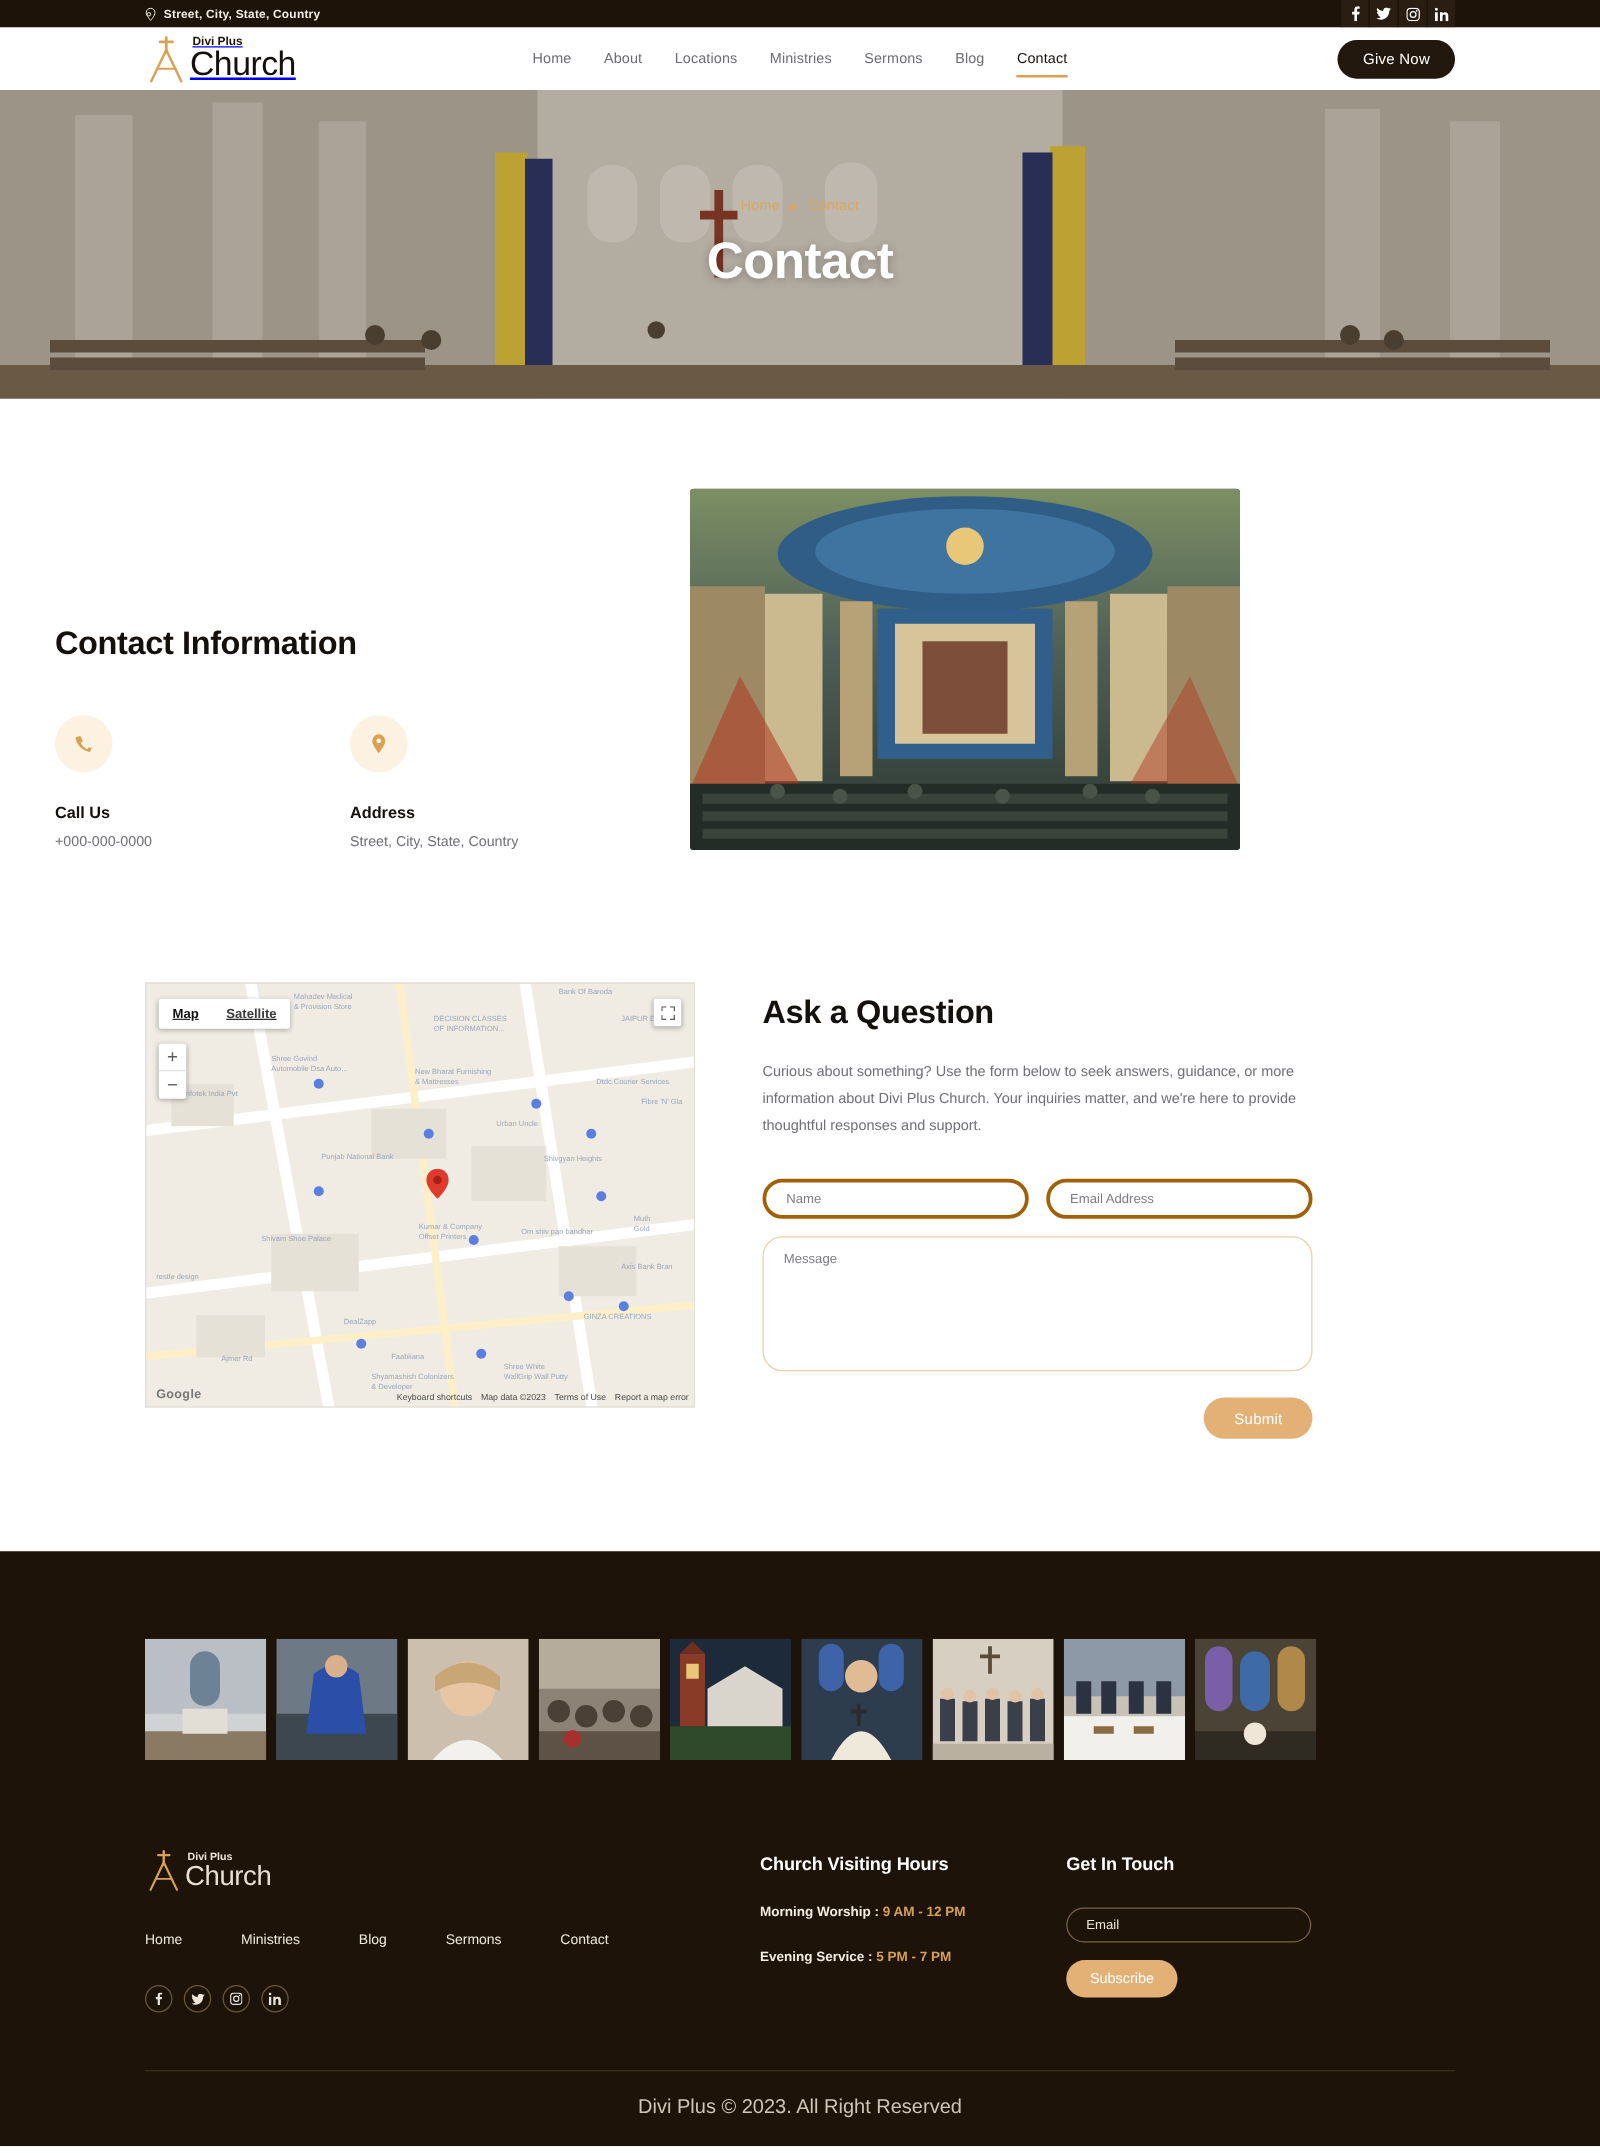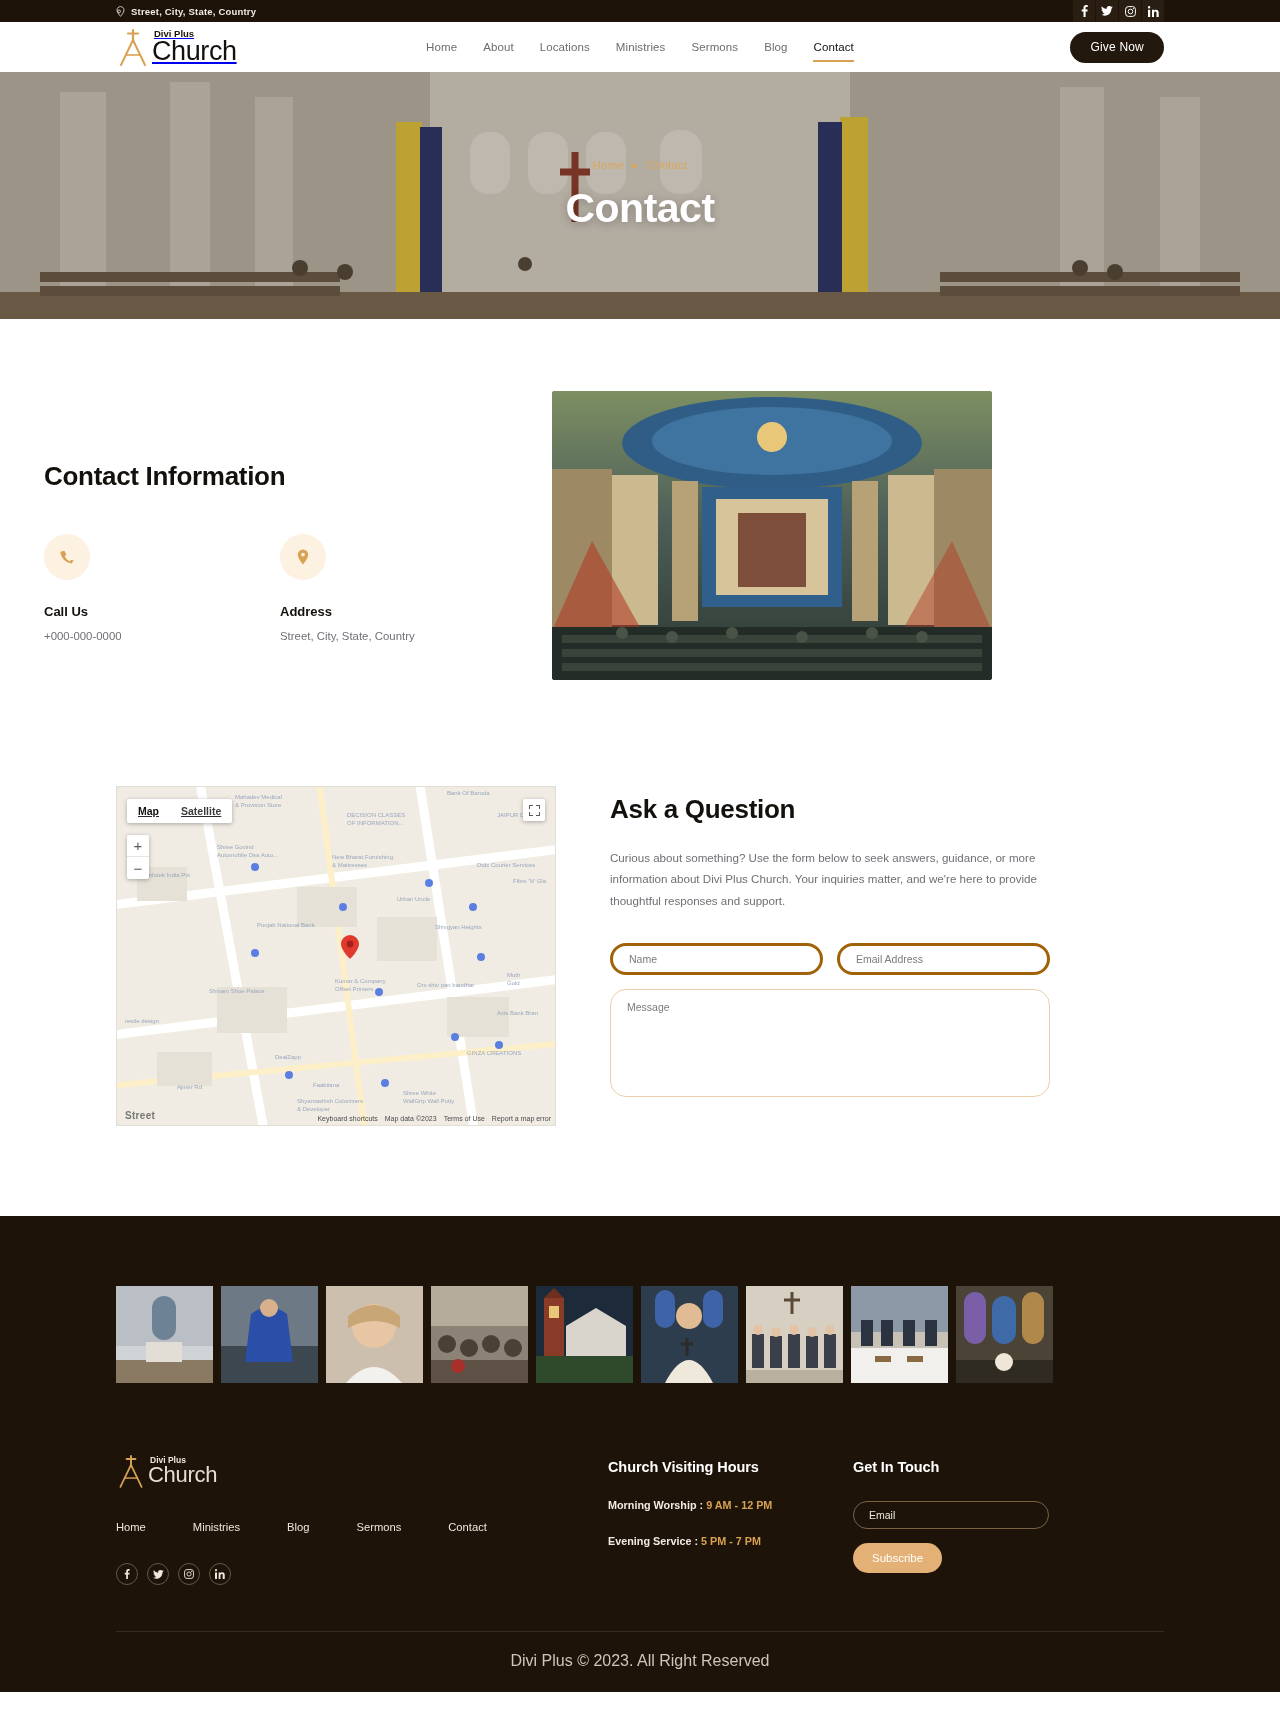--- a/index.html
+++ b/index.html
@@ -152,21 +152,21 @@
   .hero-title {
     font-size: 41px;
     color: #ffffff;
     font-weight: 700;
     letter-spacing: -.5px;
     text-shadow: 0 2px 8px rgba(0,0,0,.25);
   }
 
   
   .wrap { width: 1280px; padding: 0 116px; }
-  .info-sec { padding-top: 72px; display: flex; gap: 36px; align-items: center; padding-left: 44px; }
+  .info-sec { padding-top: 72px; display: flex; gap: 36px; align-items: flex-end; padding-left: 44px; }
   .info-left { width: 472px; padding-top: 32px; }
   .h2 {
     font-size: 26px;
     font-weight: 700;
     color: #14100c;
     letter-spacing: -.3px;
   }
   .lead {
     margin-top: 22px;
     font-size: 11.6px;
@@ -699,37 +699,40 @@
     <div class="map-zoom">
       <div>+</div>
       <div>−</div>
     </div>
     <div class="map-marker">
       <svg width="18" height="24" viewBox="0 0 18 24">
           <path d="M9 0a9 9 0 00-9 9c0 6.5 9 15 9 15s9-8.5 9-15A9 9 0 009 0z" fill="#e03a2f"></path>
           <circle cx="9" cy="9" r="3.4" fill="#a32018"></circle>
         </svg>
     </div>
-    <div class="map-credit">Street</div>
+    <div class="map-credit">Google</div>
     <div class="map-foot">
       <span>Keyboard shortcuts</span>
       <span>Map data ©2023</span>
       <span>Terms of Use</span>
       <span>Report a map error</span>
     </div>
   </div>
 
   <div class="form-col">
     <div class="h2">Ask a Question</div>
     <div class="form-lead">Curious about something? Use the form below to seek answers, guidance, or more information about Divi Plus Church. Your inquiries matter, and we're here to provide thoughtful responses and support.</div>
     <div class="form-row">
       <input class="fld" placeholder="Name" style="">
       <input class="fld" placeholder="Email Address" style="">
     </div>
     <textarea class="ta" placeholder="Message" style=""></textarea>
+    <div class="submit-row">
+      <button class="submit-btn">Submit</button>
+    </div>
   </div>
 </div>
 
 <div class="footer">
   <div class="gallery">
     <div class="gal-item">
       <svg width="97" height="97" viewBox="0 0 97 97">
           <rect width="97" height="97" fill="#cfd3d6"></rect>
           <rect x="0" y="0" width="97" height="60" fill="#b9bfc4"></rect>
           <rect x="36" y="10" width="24" height="44" rx="12" fill="#6e8296"></rect>

